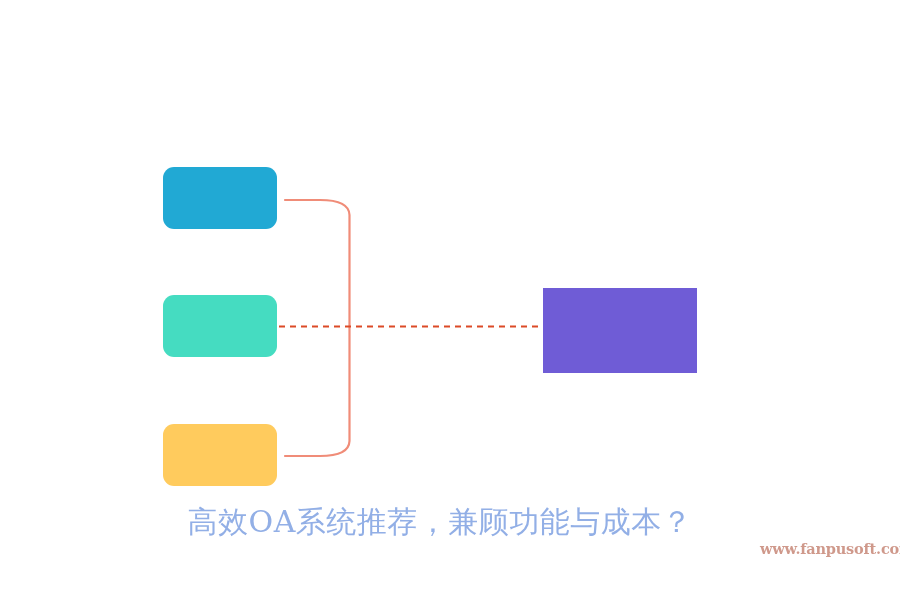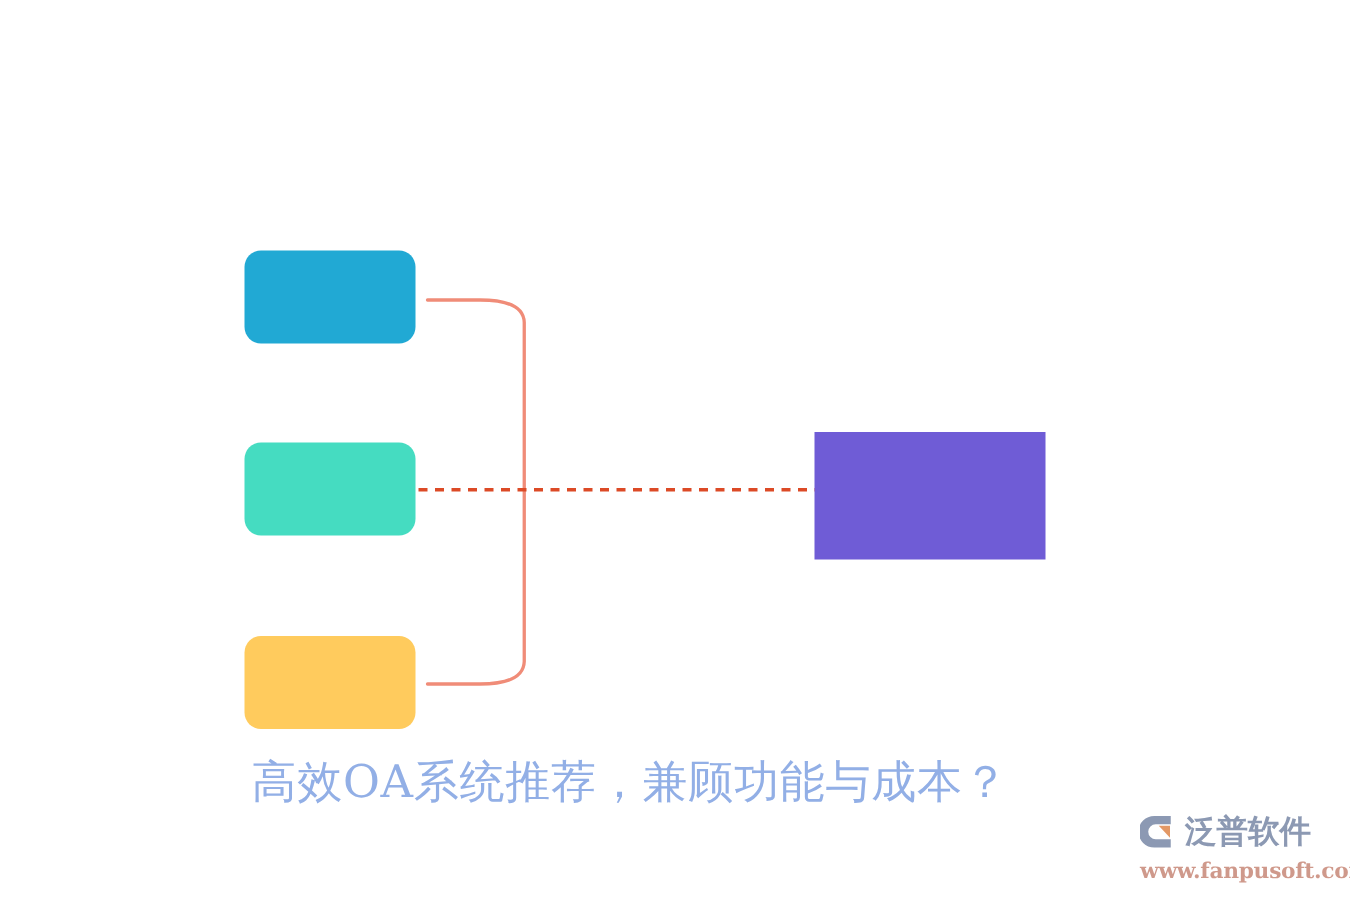--- a/index.html
+++ b/index.html
@@ -62,20 +62,21 @@
     left: 0;
     top: 500px;
     width: 840px;
     text-align: center;
     font-family: "DejaVu Serif", "Liberation Serif", serif;
     font-size: 30px;
     line-height: 44px;
     letter-spacing: 0.5px;
     color: #92AFE6;
     white-space: nowrap;
+    padding-left: 20px;
   }
 
   
   #watermark {
     position: absolute;
     left: 760px;
     top: 538px;
     width: 136px;
     height: 56px;
     opacity: 0.88;
@@ -128,25 +129,16 @@
 
   <div id="node-green" class="node node-rounded"></div>
 
   <div id="node-yellow" class="node node-rounded"></div>
 
   <div id="node-purple" class="node"></div>
 
   <div id="caption">高效OA系统推荐，兼顾功能与成本？</div>
 
   <div id="watermark">
-    <div id="wm-top">
-      <div id="wm-mark">
-        <svg width="27" height="27" viewBox="0 0 27 27" xmlns="http://www.w3.org/2000/svg">
-          <path d="M 20.5 3 L 9.5 3 A 10.5 10.5 0 1 0 9.5 24 L 20.5 24 L 20.5 18.5 L 10.5 18.5 A 5 5 0 1 1 10.5 8.5 L 20.5 8.5 Z" fill="#7D8CA9"></path>
-          <path d="M 12.5 9.5 L 20 9.5 L 20 17.5 Z" fill="#E08A50"></path>
-        </svg>
-      </div>
-      <div id="wm-name">泛普软件</div>
-    </div>
     <div id="wm-url">www.fanpusoft.com</div>
   </div>
 
 </div>
 
 </body></html>

